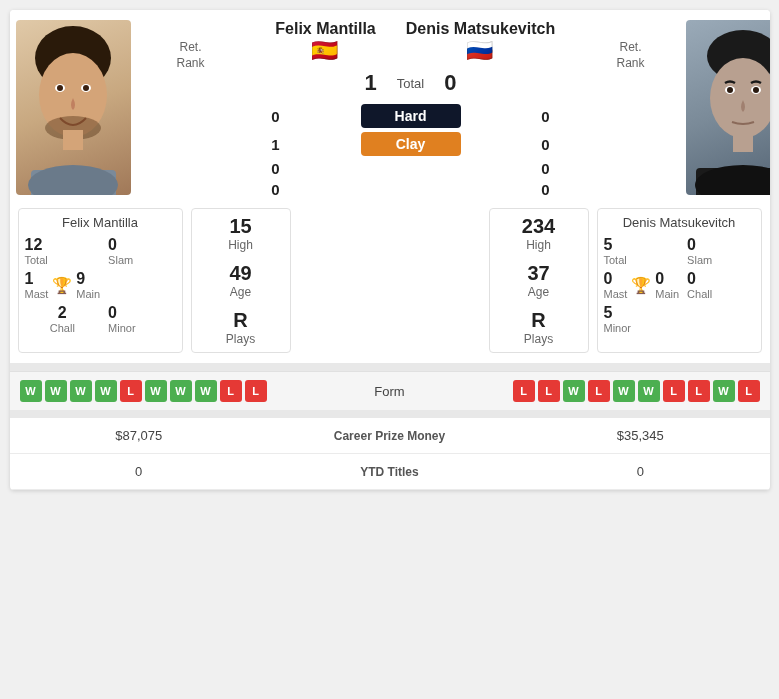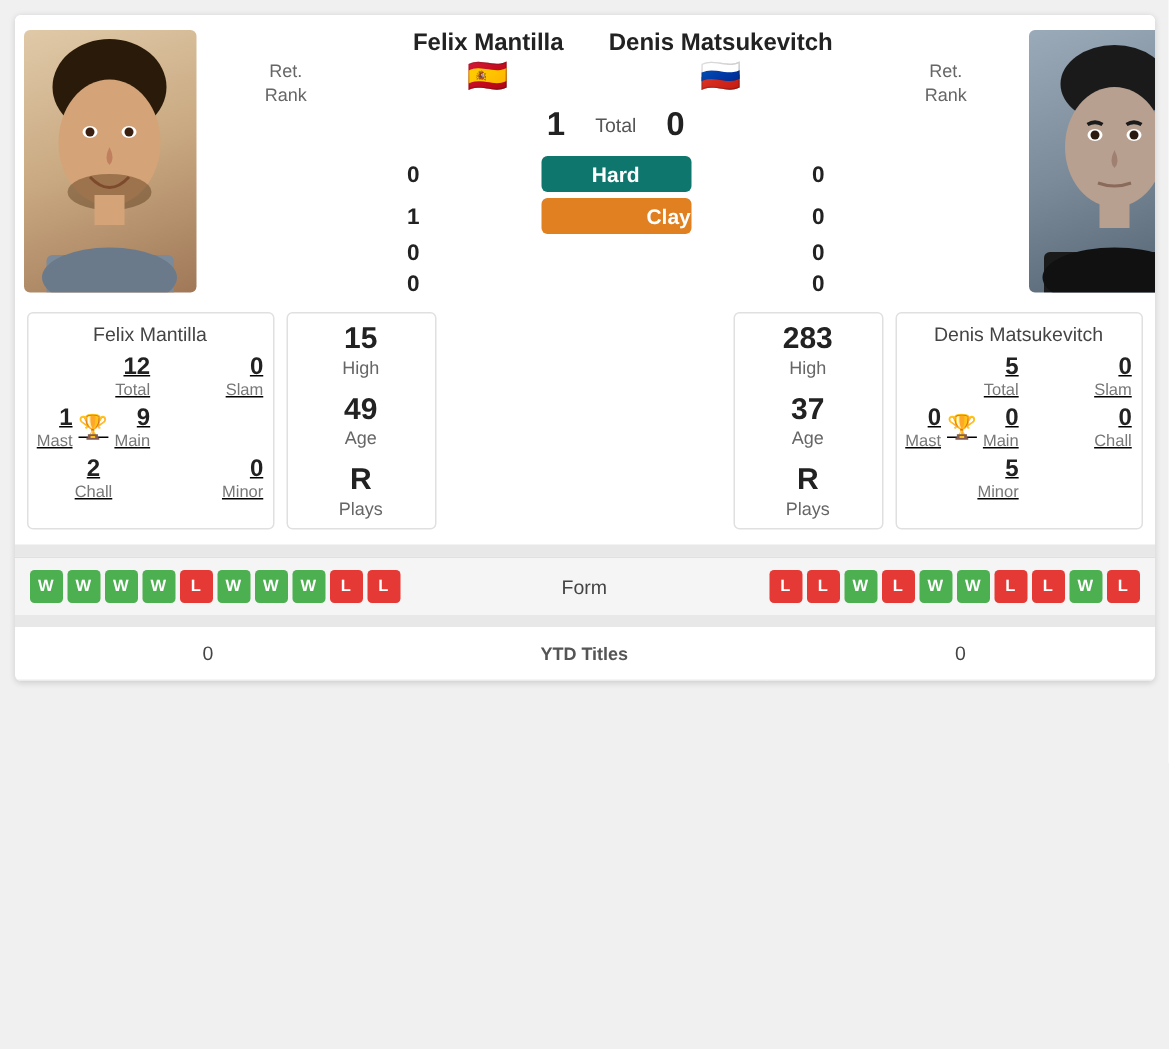--- a/index.html
+++ b/index.html
@@ -61,22 +61,22 @@
     .surface-badge {
       width: 100px;
       text-align: center;
       padding: 4px 0;
       border-radius: 4px;
       font-size: 14px;
       font-weight: bold;
       color: #fff;
     }
 
-    .badge-hard { background: #0f766e; }
-    .badge-clay { background: #e08020; text-align: right; }
+    .badge-hard { background: #0f172a; }
+    .badge-clay { background: #e08020; }
     .badge-indoor { background: #5b9bd5; }
     .badge-grass { background: #4caf50; }
 
     .stat-block {
       text-align: center;
     }
 
     .stat-number {
       font-size: 20px;
       font-weight: bold;
@@ -95,22 +95,21 @@
       margin-bottom: 6px;
     }
 
     .stats-grid {
       display: grid;
       grid-template-columns: 1fr 1fr;
       gap: 4px 8px;
     }
 
     .stat-cell {
-      text-align: right;
-      text-decoration: underline;
+      text-align: left;
     }
 
     .stat-cell .num {
       font-size: 16px;
       font-weight: bold;
       color: #222;
     }
 
     .stat-cell .lbl {
       font-size: 11px;
@@ -460,21 +459,21 @@
       <div class="stat-block">
         <div class="stat-number">R</div>
         <div class="stat-label">Plays</div>
       </div>
     </div>
 
     <div style="flex:1;"></div>
 
     <div class="pdetail-box" style="width:100px; display:flex; flex-direction:column; gap:10px; align-items:center; justify-content:center;">
       <div class="stat-block">
-        <div class="stat-number">283</div>
+        <div class="stat-number">234</div>
         <div class="stat-label">High</div>
       </div>
       <div class="stat-block">
         <div class="stat-number">37</div>
         <div class="stat-label">Age</div>
       </div>
       <div class="stat-block">
         <div class="stat-number">R</div>
         <div class="stat-label">Plays</div>
       </div>
@@ -543,20 +542,25 @@
         <span class="form-badge form-w">W</span>
         <span class="form-badge form-l">L</span>
       </div>
   </div>
 
   <div class="divider"></div>
 
   <table class="stats-table">
     <tbody id="career-stats-body">
         <tr>
+    <td class="td-left">$87,075</td>
+    <td class="td-center"><strong>Career Prize Money</strong></td>
+    <td class="td-right">$35,345</td>
+  </tr>
+        <tr>
     <td class="td-left">0</td>
     <td class="td-center"><strong>YTD Titles</strong></td>
     <td class="td-right">0</td>
   </tr>
       </tbody>
   </table>
 
 </div>
 
 </body></html>

